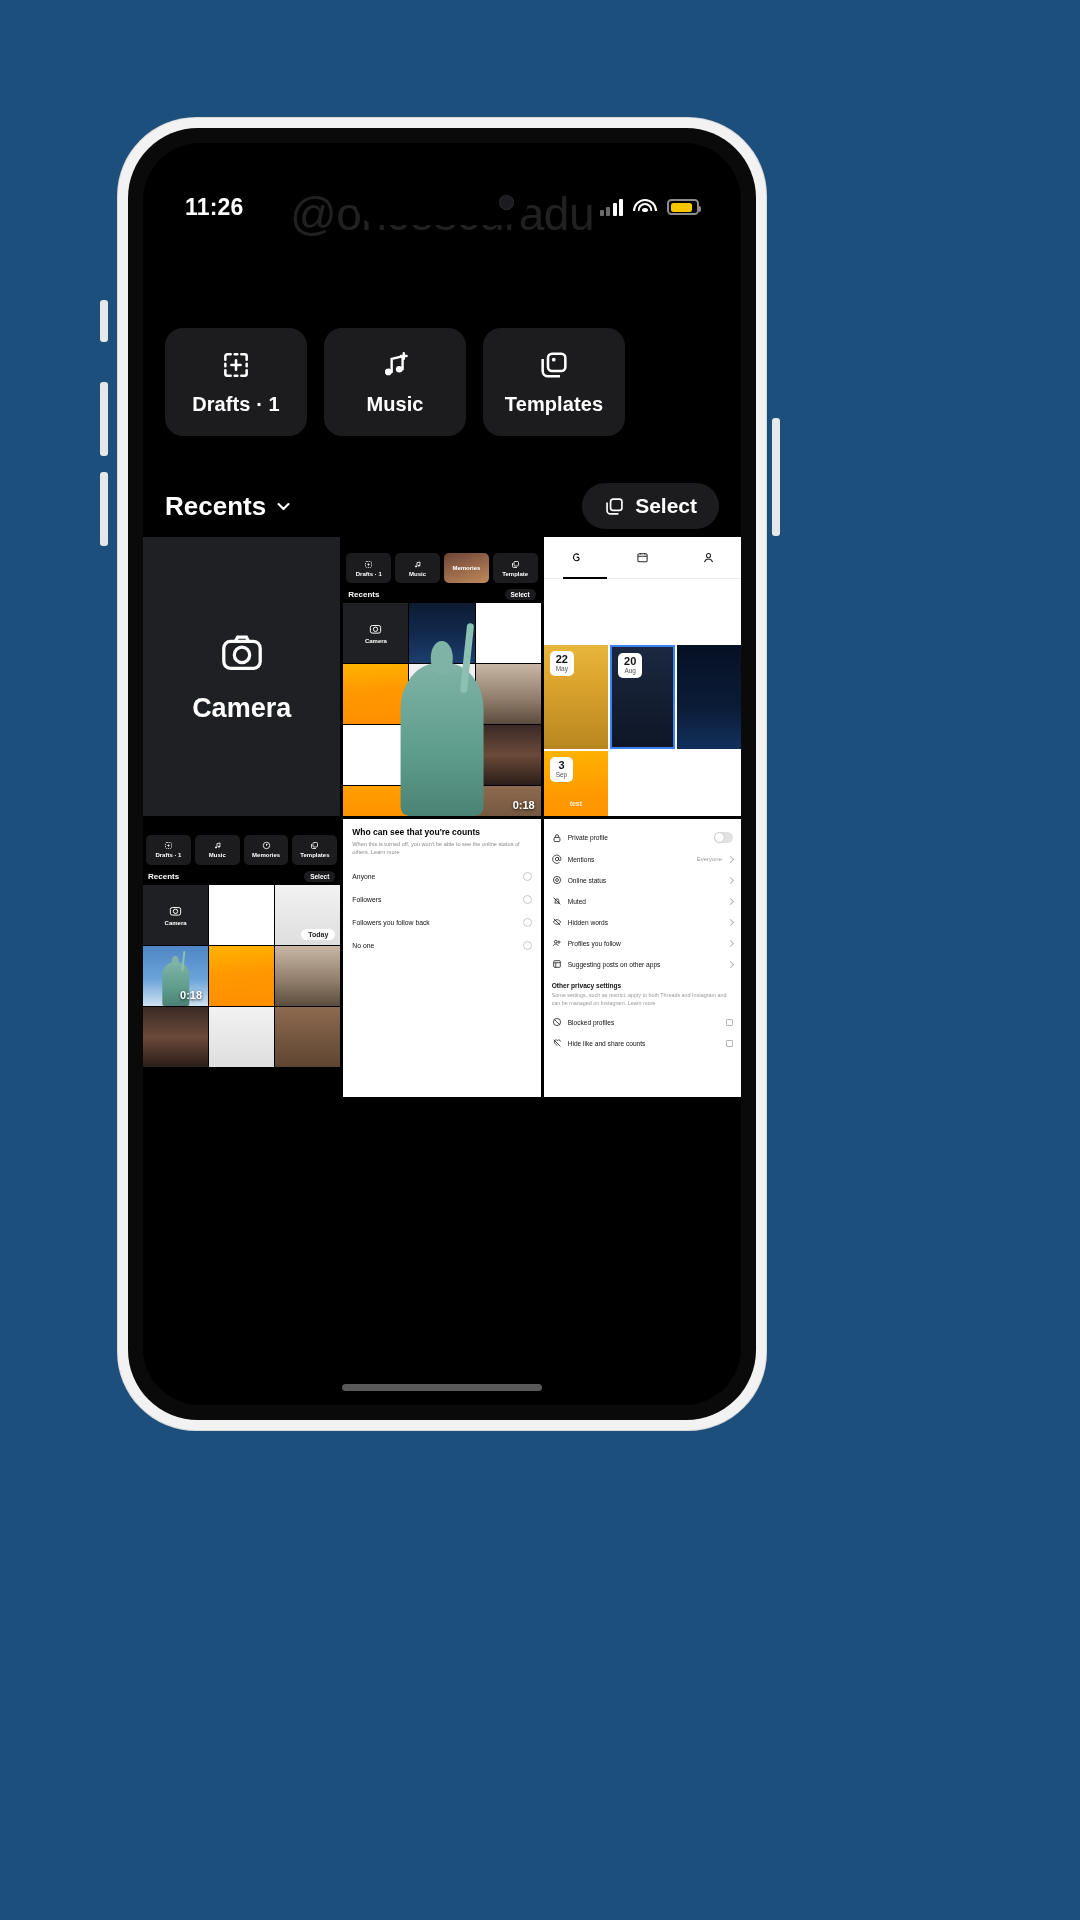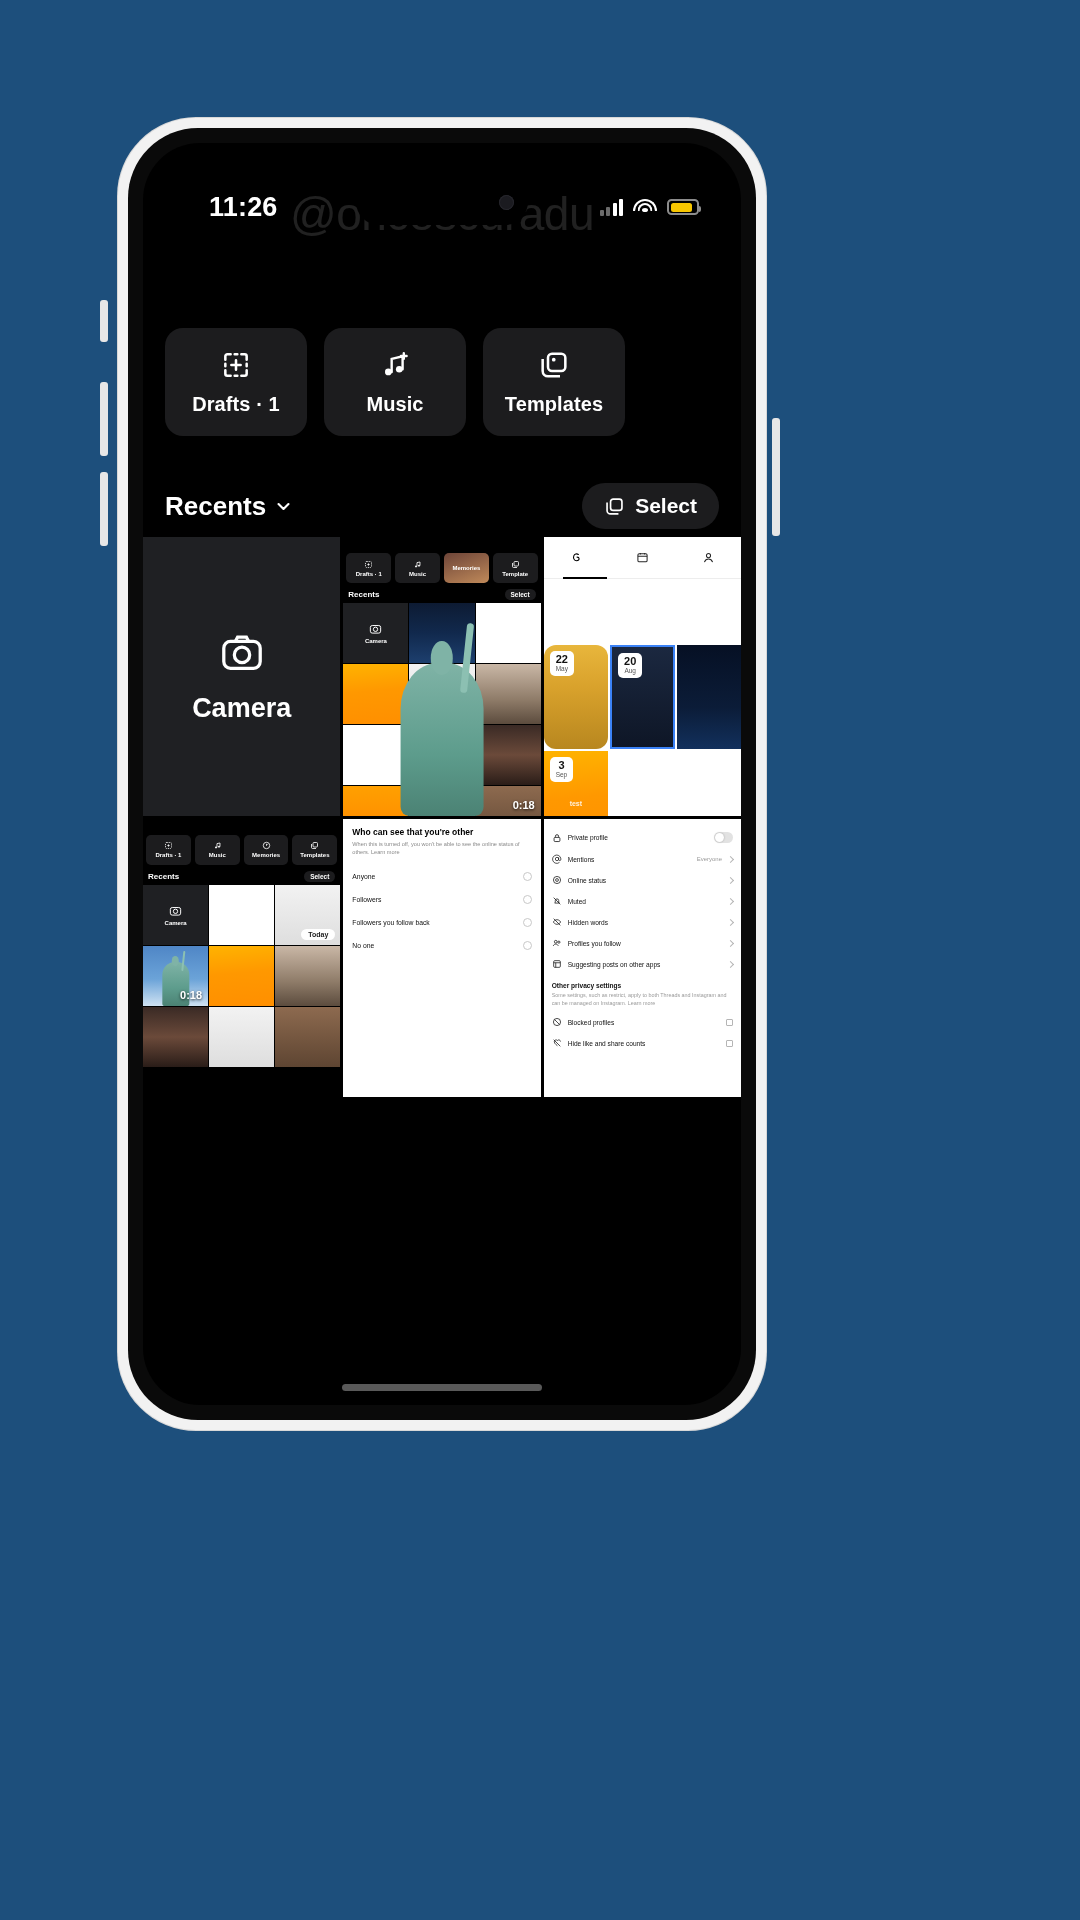--- a/index.html
+++ b/index.html
@@ -38,21 +38,21 @@
   .btn-volup   { left: 100px; top: 382px;  width: 8px; height: 74px; }
   .btn-voldn   { left: 100px; top: 472px;  width: 8px; height: 74px; }
   .btn-power   { left: 772px; top: 418px;  width: 8px; height: 118px; }
 
   
   .statusbar {
     position: absolute; left: 0; top: 40px; width: 100%; height: 48px;
     display: flex; align-items: center; justify-content: space-between;
     padding: 0 42px; z-index: 5;
   }
-  .clock { color: #fff; font-size: 27px; font-weight: 700; letter-spacing: .2px; margin-left: 24px; }
+  .clock { color: #fff; font-size: 23px; font-weight: 700; letter-spacing: .2px; }
   .status-right { display: flex; align-items: center; gap: 10px; }
   .cellular { display: flex; align-items: flex-end; gap: 2.5px; height: 17px; }
   .cellular i { width: 4px; background: #fff; border-radius: 1px; display: block; }
   .cellular i:nth-child(1){ height: 6px; opacity:.42 }
   .cellular i:nth-child(2){ height: 9px; opacity:.42 }
   .cellular i:nth-child(3){ height: 13px; }
   .cellular i:nth-child(4){ height: 17px; }
   .wifi { position: relative; width: 24px; height: 18px; }
   .wifi span { position:absolute; left:50%; transform:translateX(-50%); border:2.6px solid #fff; border-bottom:none; border-radius: 50% 50% 0 0 / 100% 100% 0 0; }
   .wifi span:nth-child(1){ width:24px; height:12px; top:1px; }
@@ -140,21 +140,21 @@
   .mini-rec .t { color:#fff; font-size:8px; font-weight:700; }
   .mini-rec .s { background:#1c1c1e; border-radius:7px; padding:2px 6px; color:#fff; font-size:6.5px; font-weight:700; }
   .mini-grid { position:absolute; left:0; right:0; top:66px; bottom:0; display:grid; grid-template-columns:repeat(3,1fr); grid-auto-rows:60px; gap:1px; }
   .mini-cam { background:#1f2023; display:flex; flex-direction:column; align-items:center; justify-content:center; gap:3px; }
   .mini-cam span { color:#fff; font-size:6px; font-weight:700; }
 
   
   .ph { width:100%; height:100%; }
   .ph-orange   { background: linear-gradient(175deg,#ffb300 0%,#ff9800 45%,#ff8f00 100%); }
   .ph-orange2  { background: linear-gradient(180deg,#ffa000 0%,#ff8f00 60%,#fb8c00 100%); }
-  .ph-wheat    { background: linear-gradient(180deg,#e8b63c 0%,#d9a22c 40%,#b8871f 100%); border-radius: 12px; }
+  .ph-wheat    { background: linear-gradient(180deg,#e8b63c 0%,#d9a22c 40%,#b8871f 100%); }
   .ph-liberty  { background: linear-gradient(180deg,#4f86c6 0%,#6ba3d8 55%,#cfe2f2 100%); text-align: center; }
   .ph-night    { background: linear-gradient(180deg,#0d1b33 0%,#11294d 50%,#1d3f6e 100%); }
   .ph-night2   { background: linear-gradient(180deg,#061024 0%,#0b1c38 60%,#12305c 100%); }
   .ph-white    { background: #ffffff; }
   .ph-grey     { background: linear-gradient(180deg,#f2f2f2 0%,#dedede 100%); }
   .ph-brown    { background: linear-gradient(180deg,#8d6a4f 0%,#5e4532 100%); }
   .ph-crowd    { background: linear-gradient(180deg,#c9b7a6 0%,#8e7b68 60%,#5c4c3e 100%); }
   .ph-portrait { background: linear-gradient(180deg,#3a2a25 0%,#6b4a3a 50%,#2a1d18 100%); }
   .ph-phone    { background: linear-gradient(180deg,#1b2840 0%,#0e1626 100%); }
 
@@ -477,21 +477,21 @@
             <div class="ph ph-crowd"></div>
             <div class="ph ph-portrait"></div>
             <div class="ph ph-grey"></div>
             <div class="ph ph-brown"></div>
           </div>
         </div>
       </div>
 
       <div class="cell">
         <div class="set-shot">
-          <div class="set-title">Who can see that you're other</div>
+          <div class="set-title">Who can see that you're counts</div>
           <div class="set-sub">When this is turned off, you won't be able to see the online status of others. Learn more</div>
           <div class="set-opt">
             <span>Anyone</span>
             <span class="radio"></span>
           </div>
           <div class="set-opt">
             <span>Followers</span>
             <span class="radio"></span>
           </div>
           <div class="set-opt">

